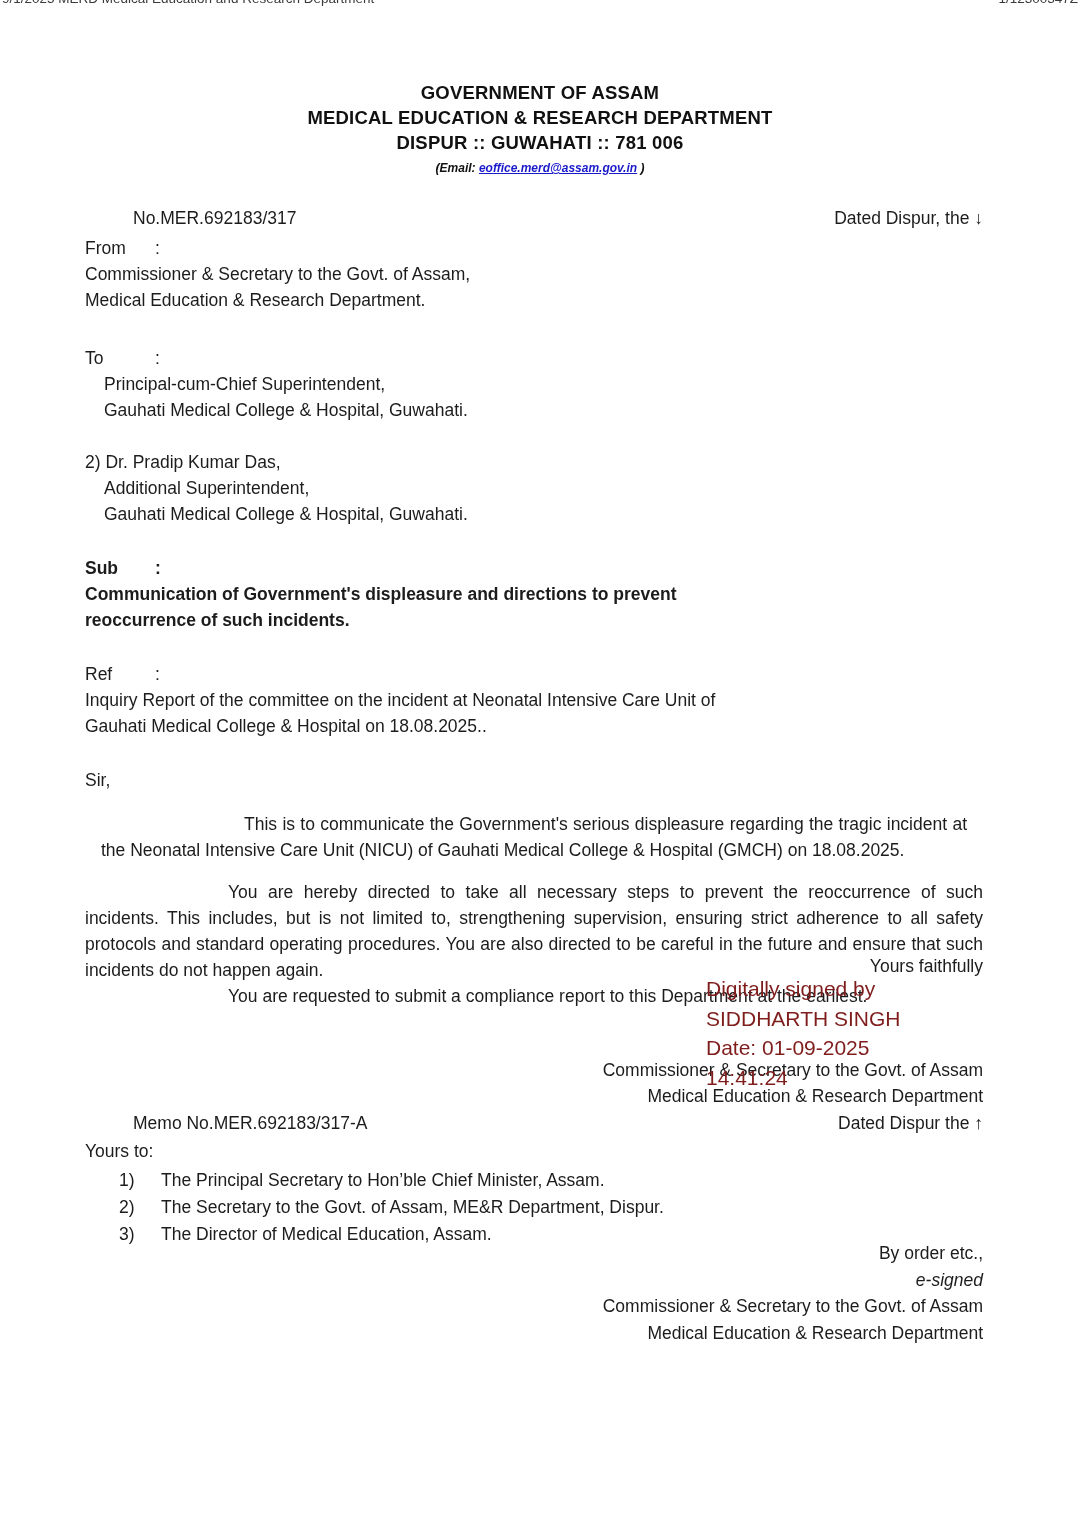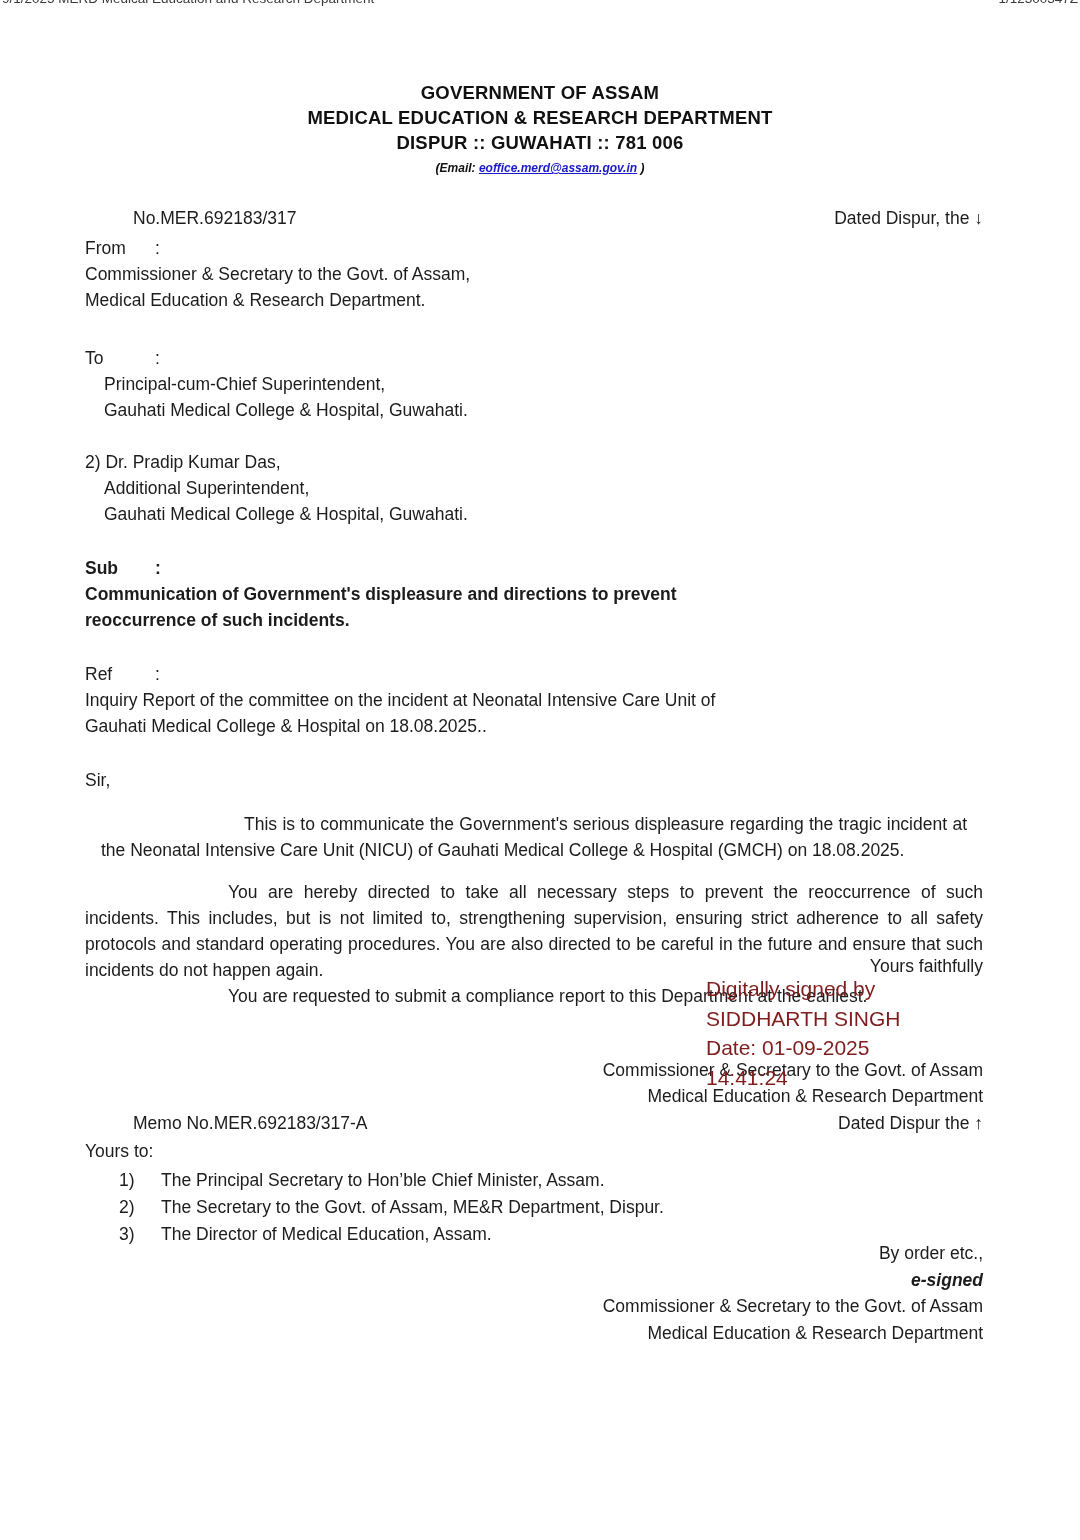--- a/index.html
+++ b/index.html
@@ -203,21 +203,21 @@
     left: 0;
     width: 983px;
     text-align: right;
     font-size: 17.5px;
     line-height: 26.5px;
     color: #1c1c1c;
   }
   .footer-sign .fs-line { display: block; margin-left: 20px; }
   .footer-sign .fs-esigned {
     display: block;
-    font-weight: bold;
+    font-weight: normal;
     font-style: italic;
   }
 </style>
 </head>
 <body>
 
 <div class="page">
 
   <div class="print-header">
     <span class="ph-left">9/1/2025 MERD Medical Education and Research Department</span>

